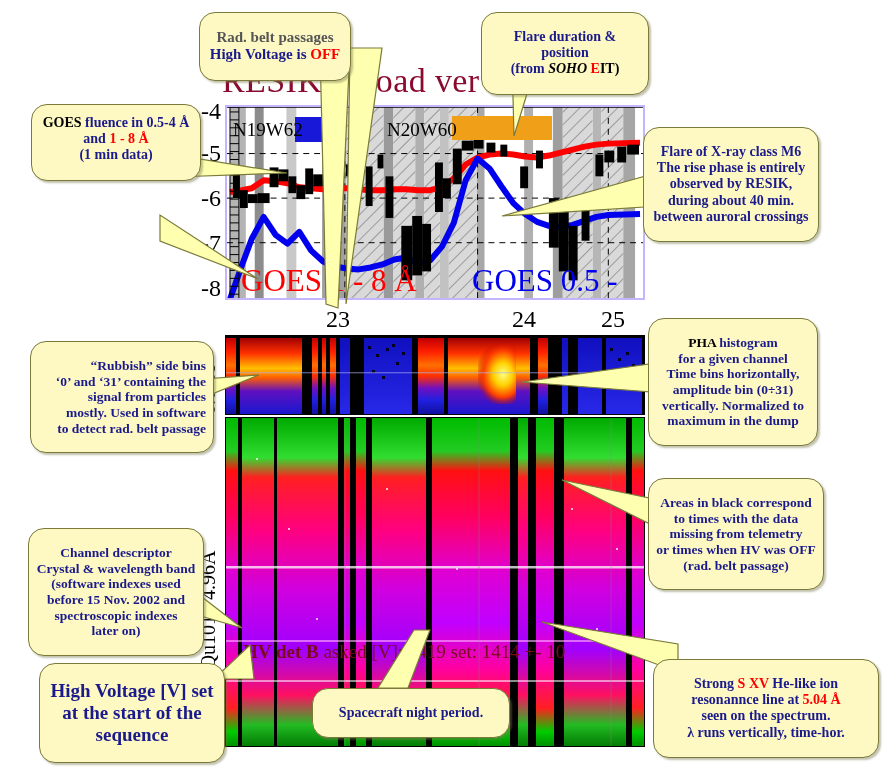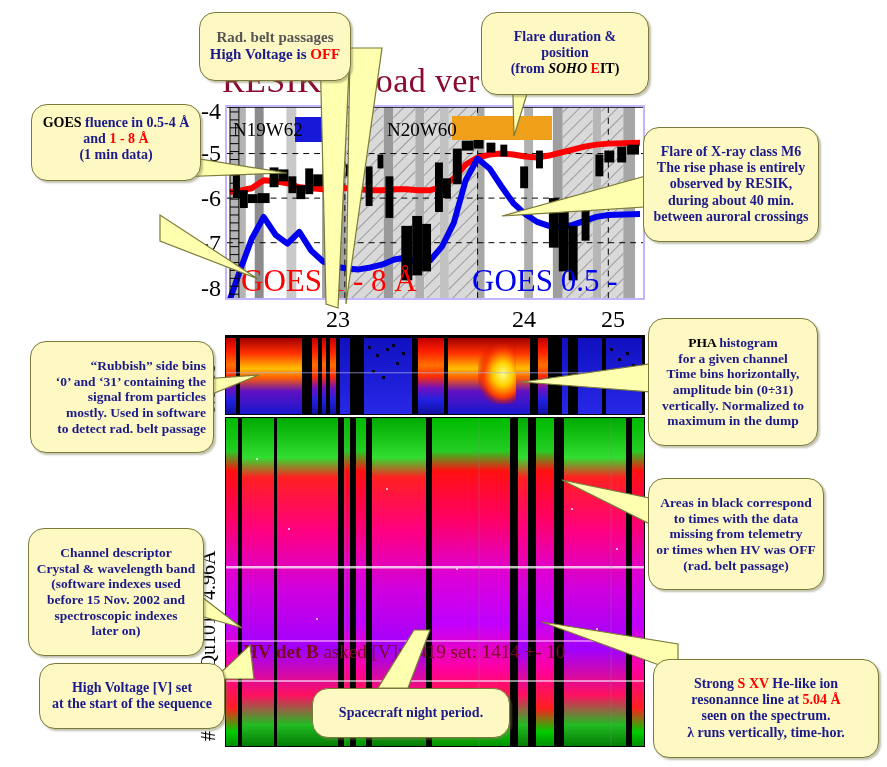--- a/index.html
+++ b/index.html
@@ -499,21 +499,21 @@
 </div>
 
 <div class="callout" style="left:648px;top:478px;width:176px;font-size:13.5px;">
   <div>Areas in black correspond</div>
   <div>to times with the data</div>
   <div>missing from telemetry</div>
   <div>or times when HV was OFF</div>
   <div>(rad. belt passage)</div>
 </div>
 
-<div class="callout" style="left:39px;top:663px;width:186px;font-size:14px;">
+<div class="callout" style="left:39px;top:663px;width:186px;font-size:19px;">
   <div>High Voltage [V] set</div>
   <div>at the start of the sequence</div>
 </div>
 
 <div class="callout" style="left:312px;top:688px;width:198px;font-size:14px;">
   <div>Spacecraft night period.</div>
 </div>
 
 <div class="callout" style="left:653px;top:659px;width:226px;font-size:14px;">
   <div><span>Strong </span><span class="r">S XV</span><span> He-like ion</span></div>

